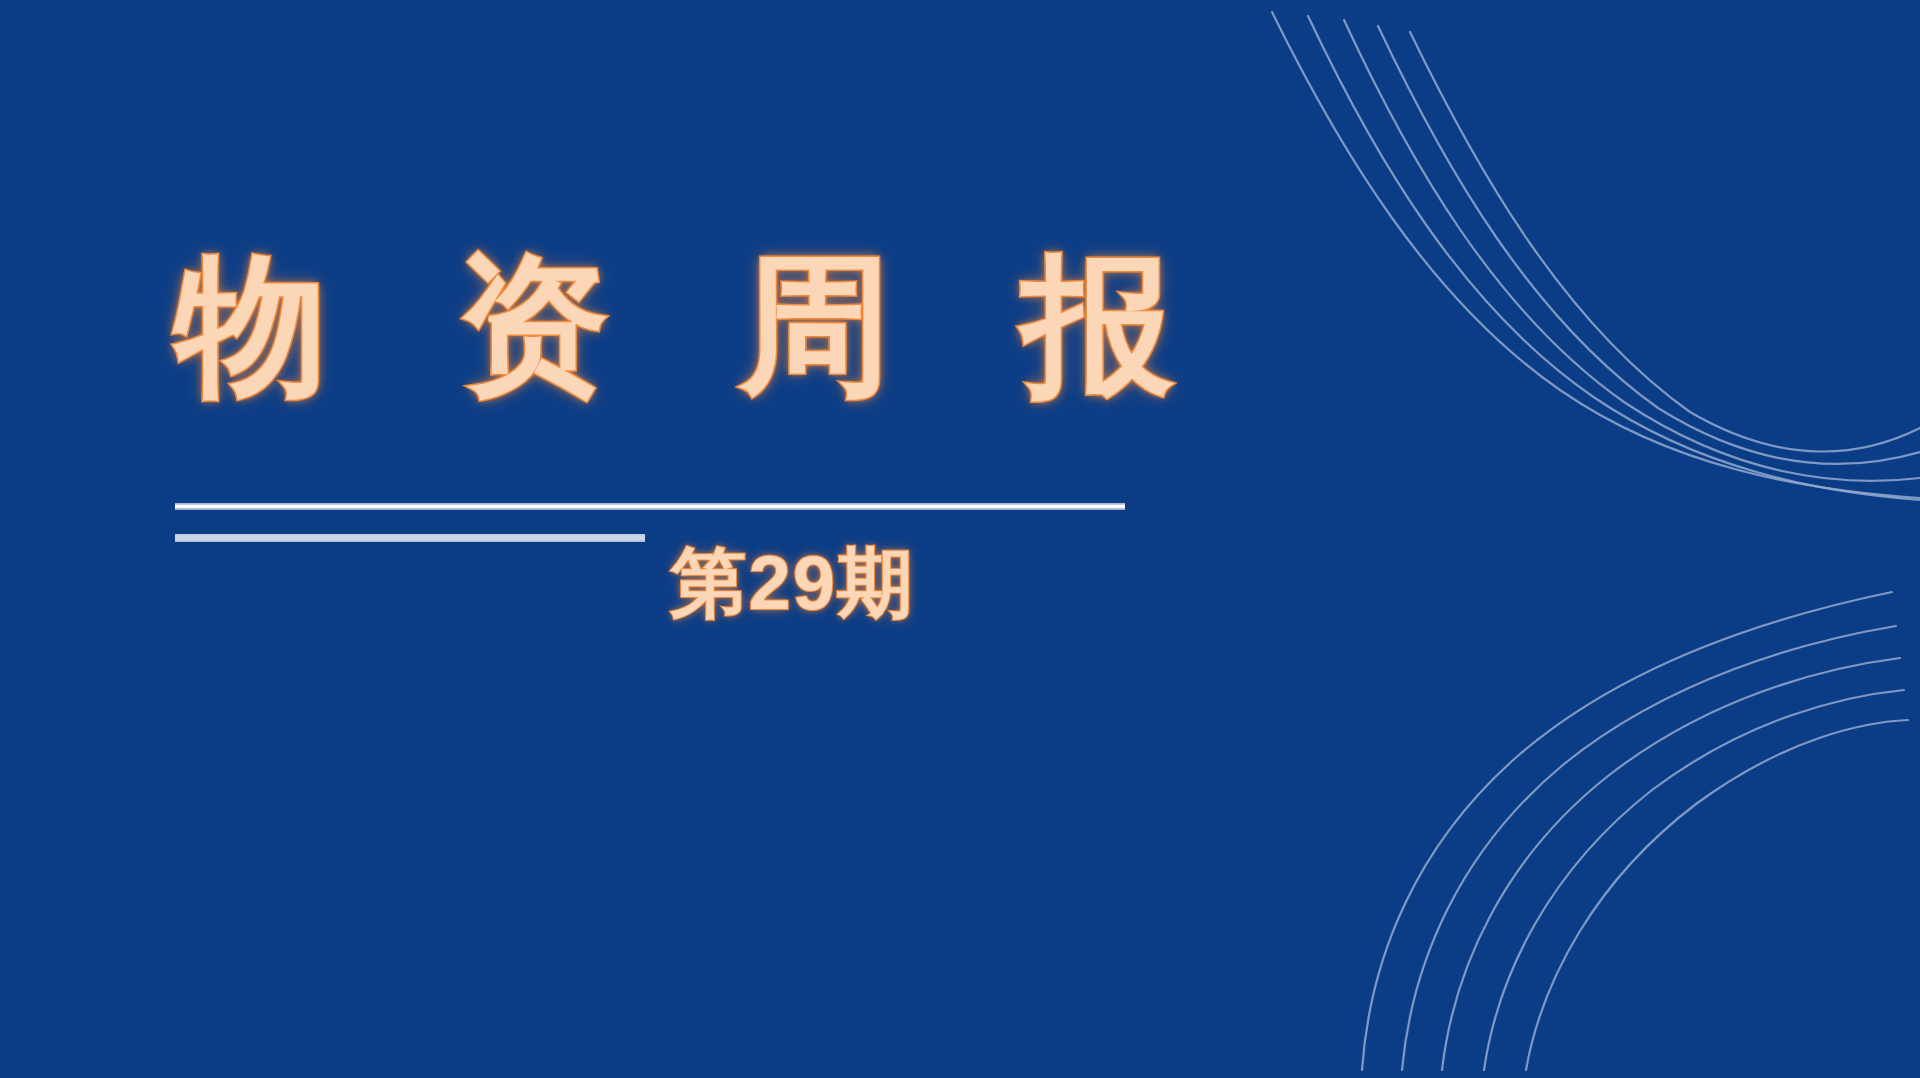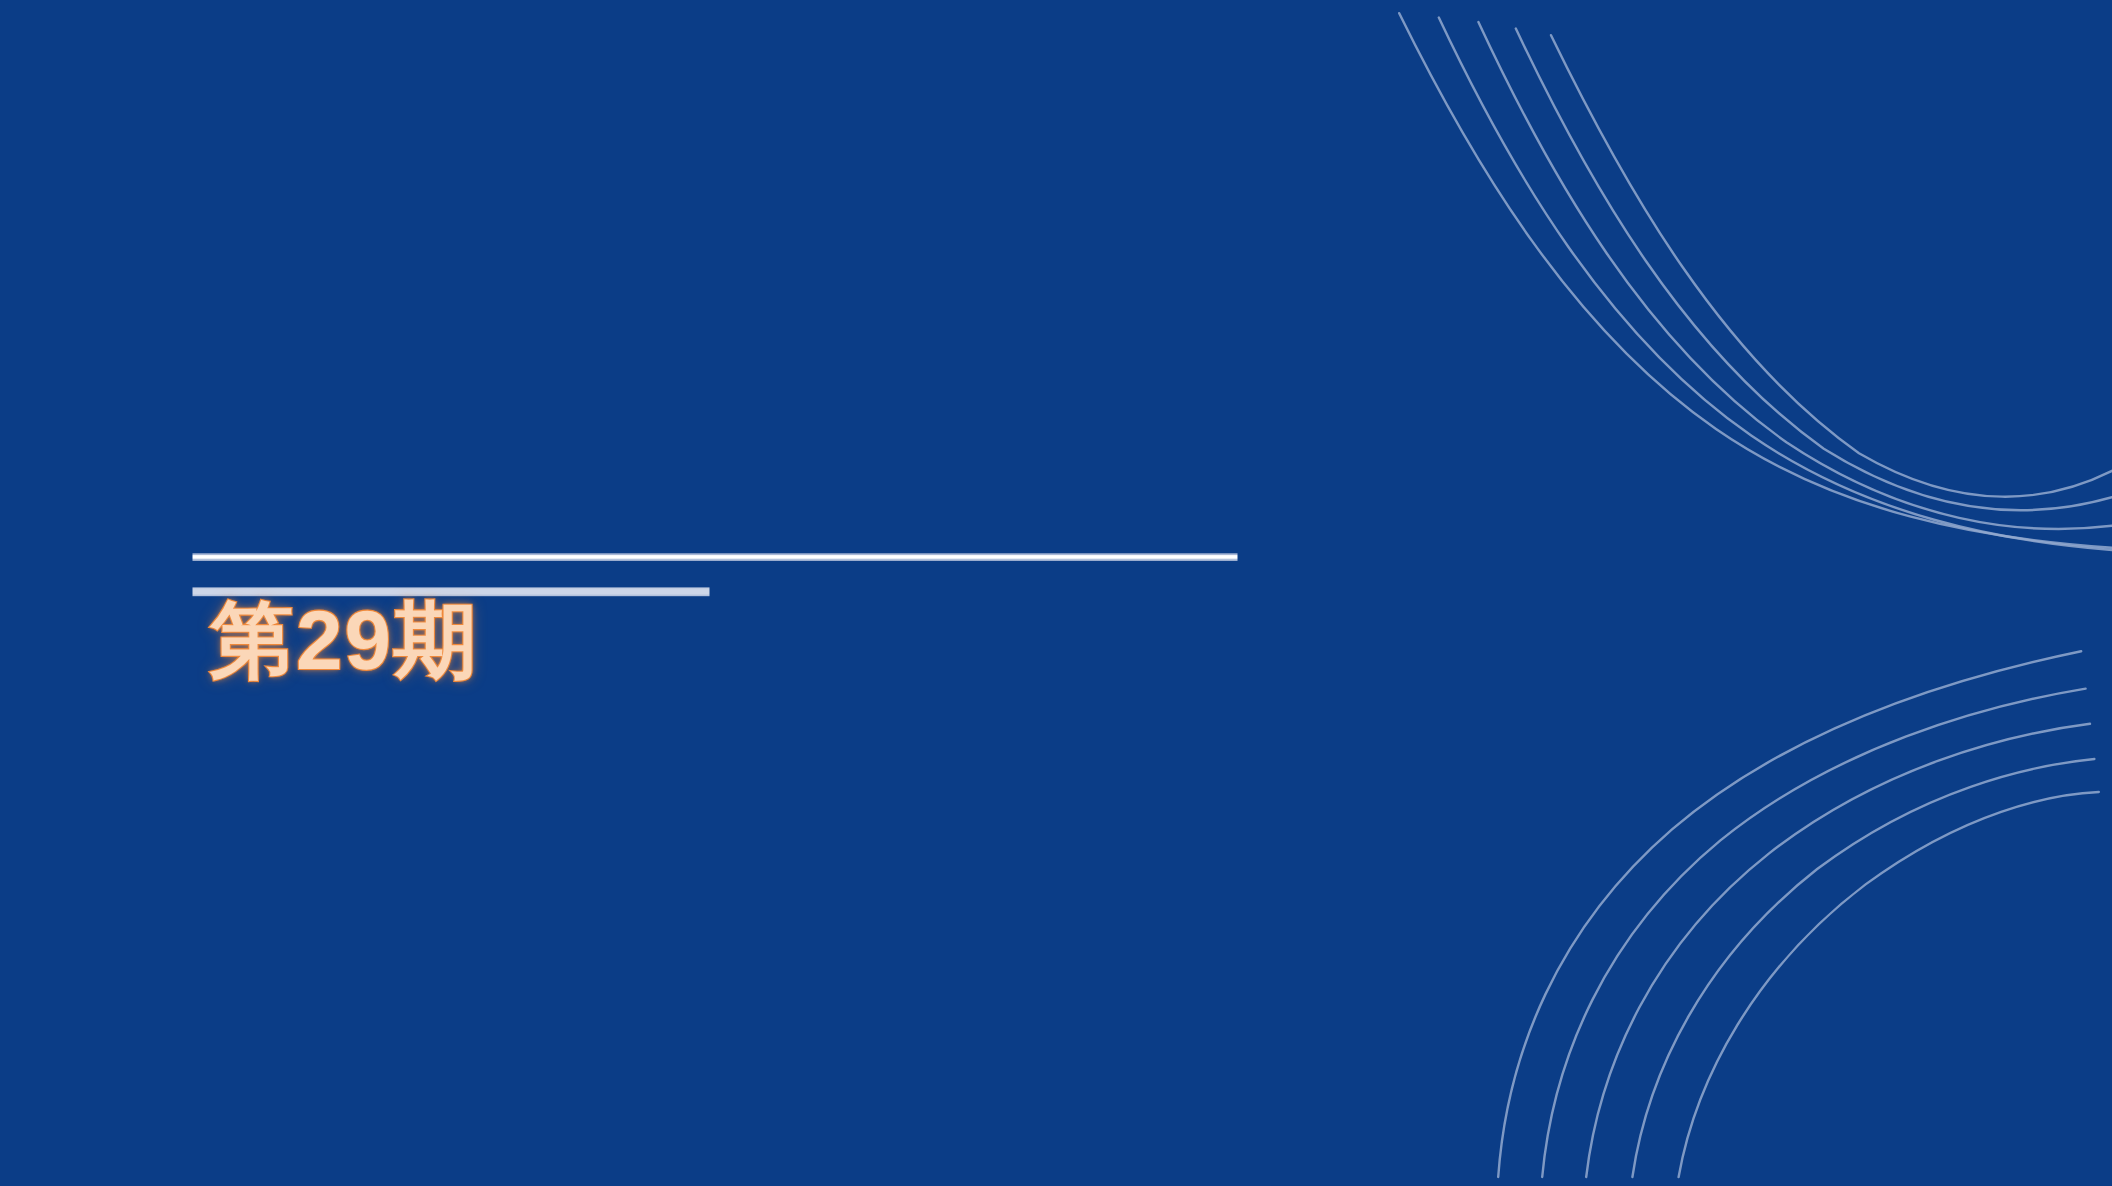--- a/index.html
+++ b/index.html
@@ -103,24 +103,24 @@
     background: linear-gradient(
         to bottom,
         #b9c6de 0%,
         #cdd6e8 28%,
         #cdd6e8 72%,
         #aabad8 100%);
   }
 
   #subtitle {
     position: absolute;
-    left: 191px;
+    left: 175px;
     top: 541px;
     width: 740px;
-    text-align: left;
+    text-align: right;
     font-size: 76px;
     line-height: 1.1;
     font-weight: 700;
     letter-spacing: 2px;
     white-space: nowrap;
     color: #fbd7b8;
     -webkit-text-stroke: 2px #f08a3c;
     paint-order: stroke fill;
     text-shadow:
       0 0 2px #f08a3c,
@@ -148,20 +148,21 @@
       <path d="M 142 512  C 150 400, 196 286, 300 196  C 410 102, 556 58, 672 34"></path>
       <path d="M 182 512  C 192 404, 240 292, 344 206  C 448 122, 580 84, 676 68"></path>
       <path d="M 222 512  C 234 410, 284 300, 388 218  C 488 140, 602 110, 680 100"></path>
       <path d="M 264 512  C 278 416, 330 312, 432 232  C 528 160, 624 138, 684 132"></path>
       <path d="M 306 512  C 322 422, 376 322, 476 246  C 566 180, 644 164, 688 162"></path>
     </svg>
   </div>
 
   <div id="content">
 
+    <div id="main-title">物 资 周 报</div>
 
     <div id="divider-long"></div>
 
     <div id="divider-short"></div>
 
     <div id="subtitle">第29期</div>
 
   </div>
 </div>
 

